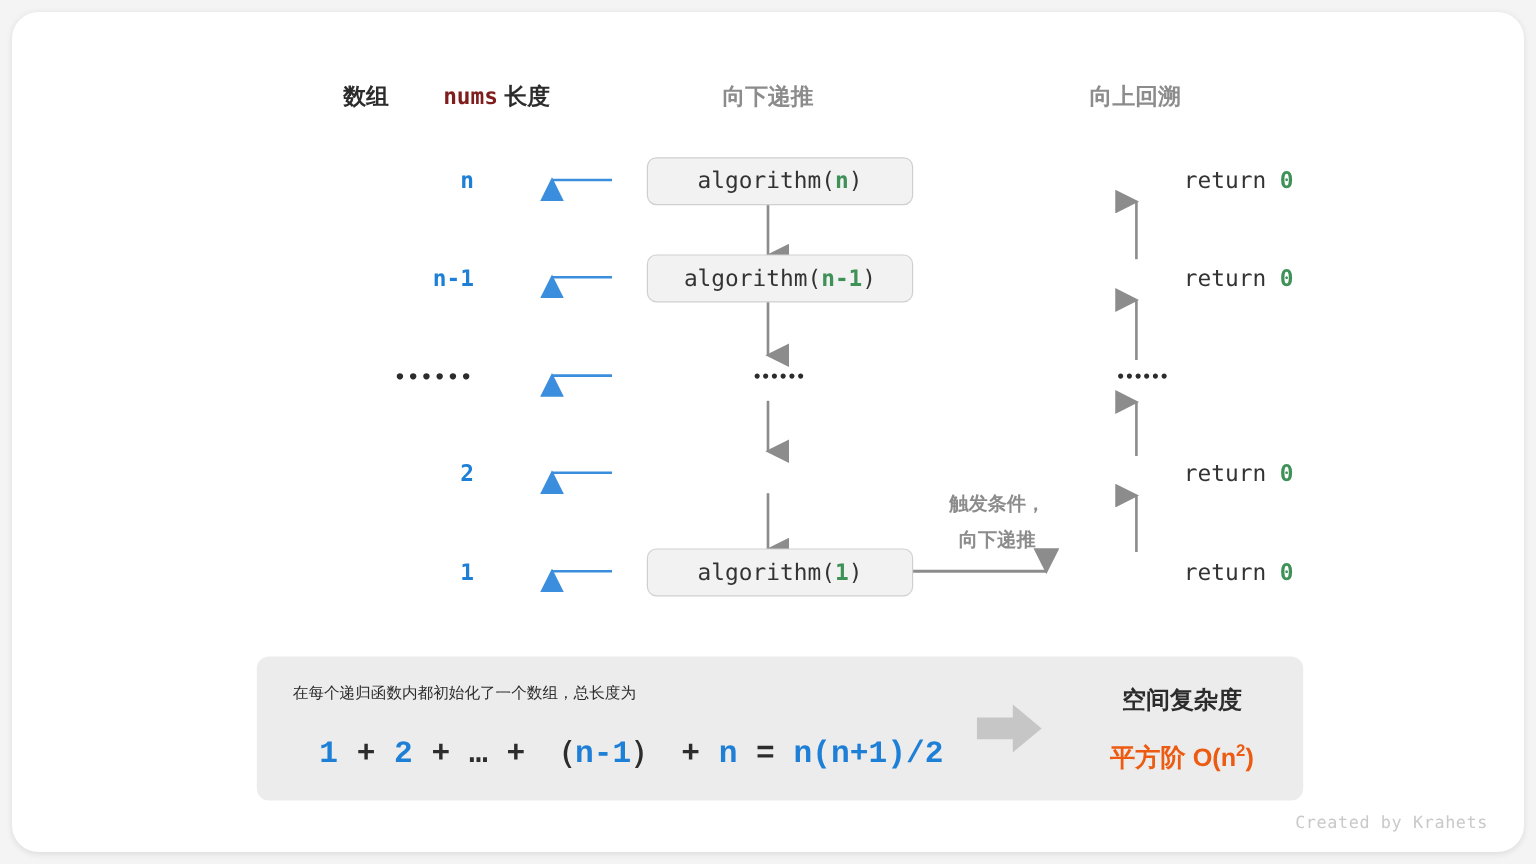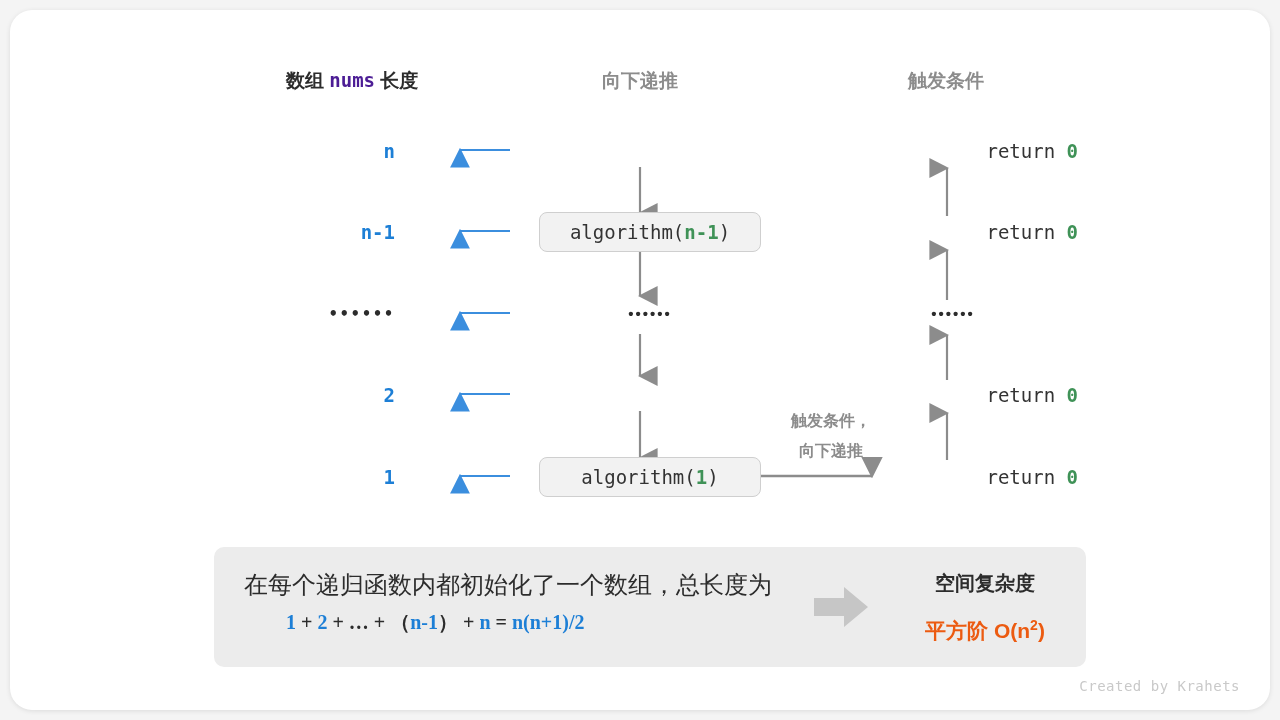--- a/index.html
+++ b/index.html
@@ -38,22 +38,23 @@
     font-size: 19px;
     white-space: nowrap;
   }
   .hdr-arr {
     top: 58px;
     color: #2c2c2c;
     left: 276px;
   }
   .hdr-arr .mono-blue {
     font-family: "DejaVu Sans Mono", "Liberation Mono", monospace;
-    color: #4c1d95;
-    font-weight: bold;
+    color: #7f1d1d;
+    font-weight: bold;
+    margin-left: 40px;
   }
   .hdr-down {
     top: 58px;
     left: 592px;
     color: #8c8c8c;
   }
   .hdr-up {
     top: 58px;
     left: 898px;
     color: #8c8c8c;
@@ -163,32 +164,32 @@
     top: 537px;
     width: 872px;
     height: 120px;
     background: #ececec;
     border-radius: 10px;
   }
   .sum-line1 {
     position: absolute;
     left: 30px;
     top: 22px;
-    font-size: 24px;
+    font-size: 13px;
     color: #2c2c2c;
     white-space: nowrap;
   }
   .sum-line2 {
     position: absolute;
-    left: 72px;
+    left: 52px;
     top: 62px;
-    font-size: 20px;
+    font-size: 26px;
     font-weight: bold;
     white-space: nowrap;
-    font-family: Liberation Serif, serif;
+    font-family: Liberation Mono, monospace;
     color: #2c2c2c;
   }
   .sum-line2 .b { color: #1d7fd6; }
   .sum-line2 .op { color: #2c2c2c; font-weight: bold; }
   .sum-arrow {
     position: absolute;
     left: 600px;
     top: 38px;
     width: 56px;
     height: 44px;
@@ -234,21 +235,21 @@
   }
 </style>
 </head>
 <body>
 
 <div class="page">
   <div class="card">
 
     <div class="hdr hdr-arr"><span>数组 </span><span class="mono-blue">nums</span><span> 长度</span></div>
     <div class="hdr hdr-down">向下递推</div>
-    <div class="hdr hdr-up">触发条件</div>
+    <div class="hdr hdr-up">向上回溯</div>
 
     <svg style="position:absolute;left:0;top:0;width:1260px;height:700px;pointer-events:none;">
       <defs>
         <marker id="grayDown" markerWidth="9" markerHeight="9" refX="4.5" refY="8" orient="auto">
           <path d="M0,0 L4.5,9 L9,0 Z" fill="#8c8c8c"></path>
         </marker>
         <marker id="grayUp" markerWidth="9" markerHeight="9" refX="4.5" refY="8" orient="auto">
           <path d="M0,0 L4.5,9 L9,0 Z" fill="#8c8c8c"></path>
         </marker>
         <marker id="grayRight" markerWidth="9" markerHeight="9" refX="4.5" refY="8" orient="auto">
@@ -301,20 +302,21 @@
       <g>
           <line x1="500" y1="384" x2="450" y2="384" stroke="#3b8ede" stroke-width="2.2" marker-end="url(#blueLeft)"></line>
         </g>
       <g>
           <line x1="500" y1="466" x2="450" y2="466" stroke="#3b8ede" stroke-width="2.2" marker-end="url(#blueLeft)"></line>
         </g>
     </svg>
 
     <div class="row" style="top:121px;">
       <div class="len">n</div>
+      <div class="callbox"><span>algorithm(</span><span class="arg">n</span><span>)</span></div>
       <div class="ret"><span>return </span><span class="zero">0</span></div>
     </div>
 
     <div class="row" style="top:202px;">
       <div class="len">n-1</div>
       <div class="callbox"><span>algorithm(</span><span class="arg">n-1</span><span>)</span></div>
       <div class="ret"><span>return </span><span class="zero">0</span></div>
     </div>
 
     <div class="row" style="top:284px;">

